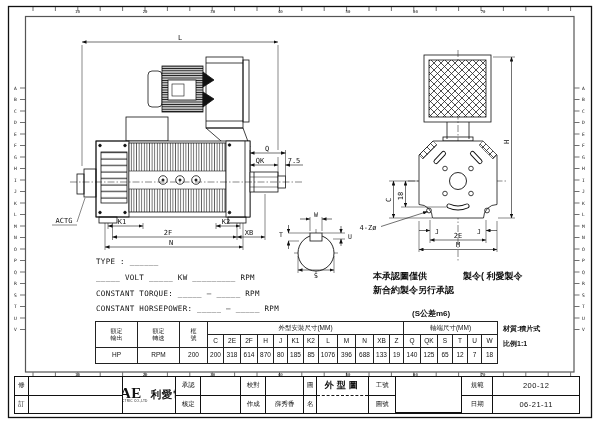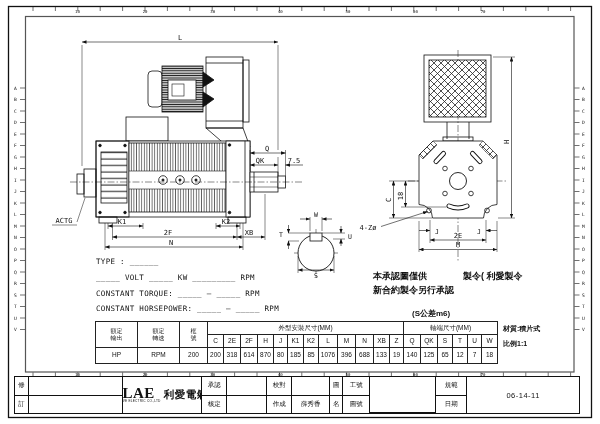--- a/index.html
+++ b/index.html
@@ -536,29 +536,34 @@
     <div class="tcell b0">作成</div>
   </div>
   <div class="tcol" style="width:38px">
     <div class="tcell"></div>
     <div class="tcell b0">薛秀香</div>
   </div>
   <div class="tcol" style="width:13px">
     <div class="tcell">圖</div>
     <div class="tcell b0">名</div>
   </div>
+  <div class="tcol" style="width:52px">
+    <div class="tcell dashed name-val">外型圖</div>
+    <div class="tcell b0"></div>
+  </div>
   <div class="tcol" style="width:27px">
     <div class="tcell">工號</div>
     <div class="tcell b0">圖號</div>
   </div>
   <div class="tcol" style="width:66px">
     <div class="tcell"></div>
   </div>
   <div class="tcol" style="width:31px">
     <div class="tcell">規範</div>
     <div class="tcell b0">日期</div>
   </div>
   <div class="tcol last">
-    <div class="tcell b0 val">06-14-11</div>
+    <div class="tcell val">200-12</div>
+    <div class="tcell b0 val">06-21-11</div>
   </div>
 </div>
 
 </div>
 
 </body></html>

